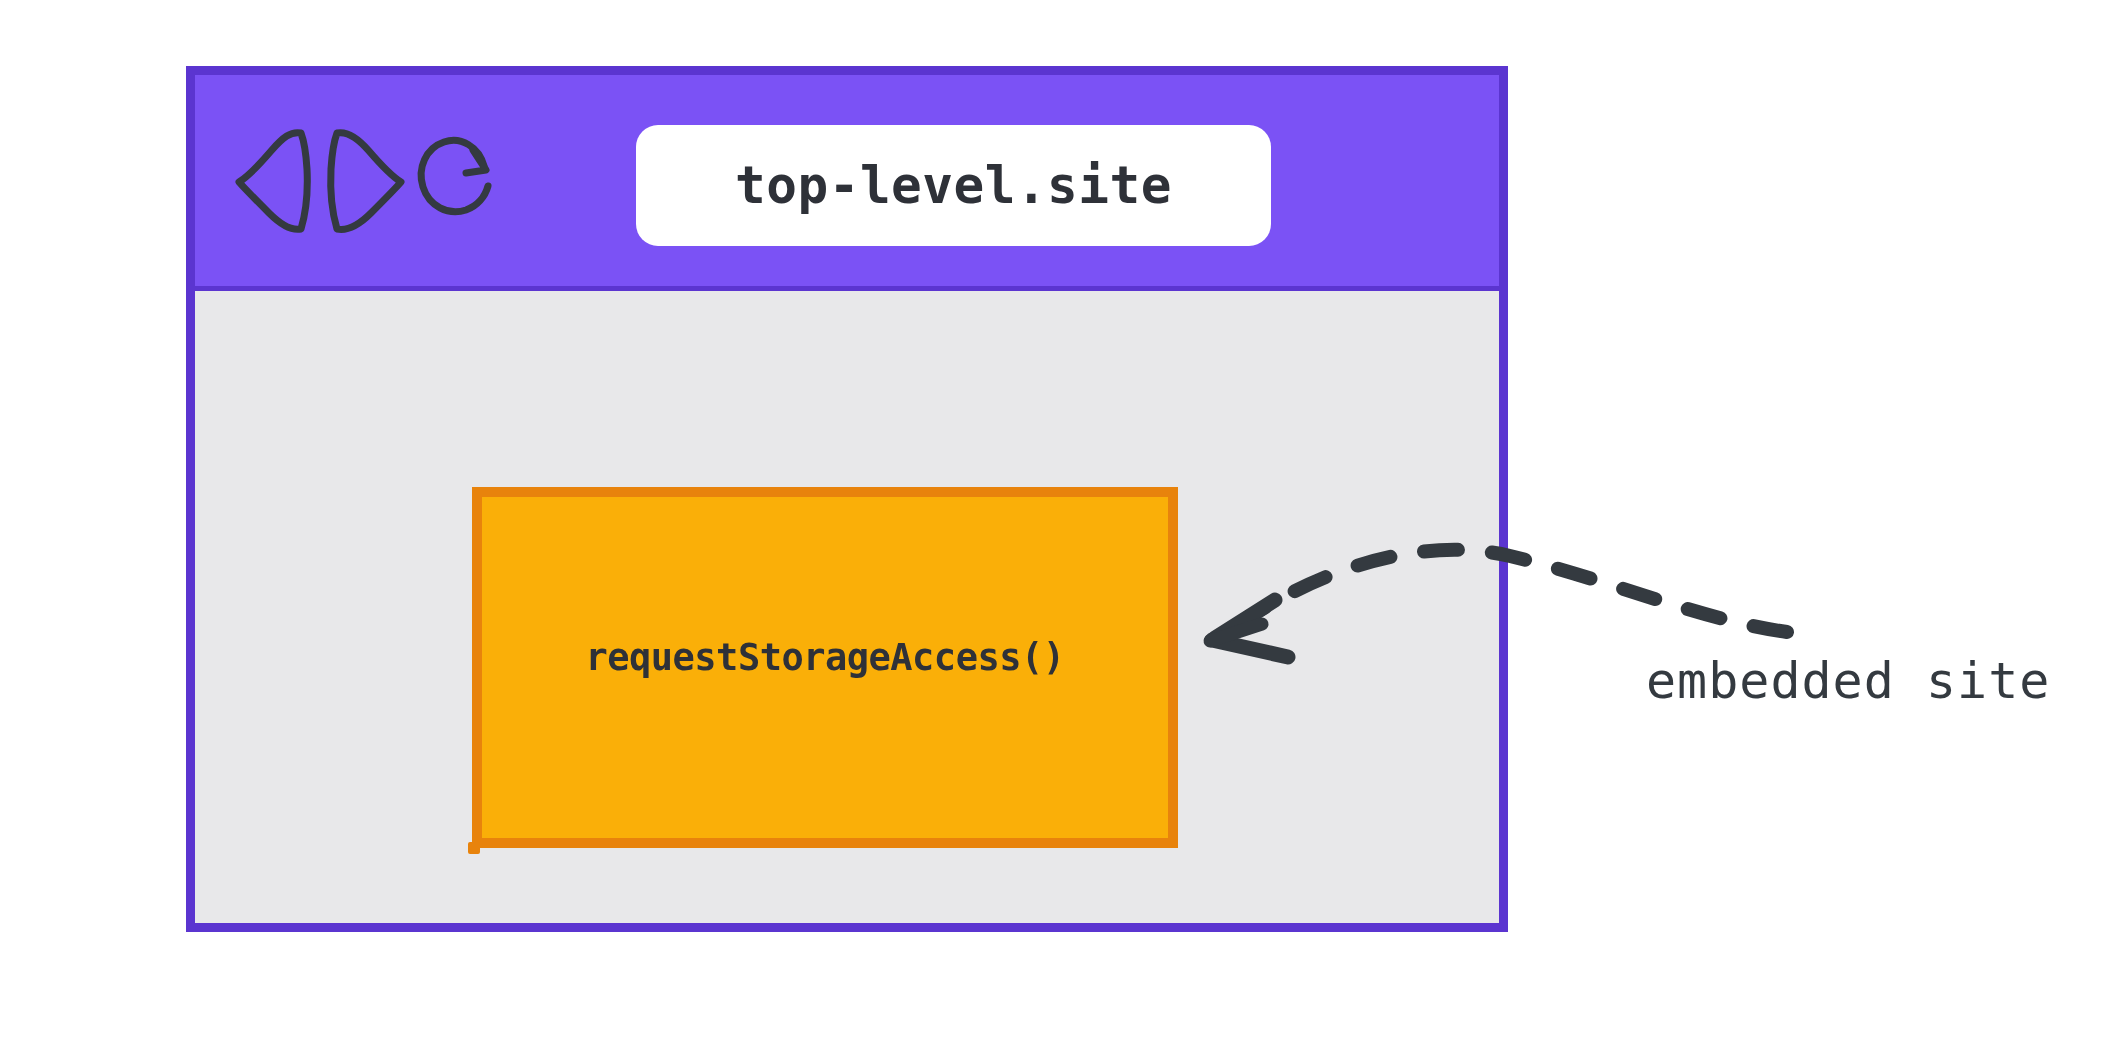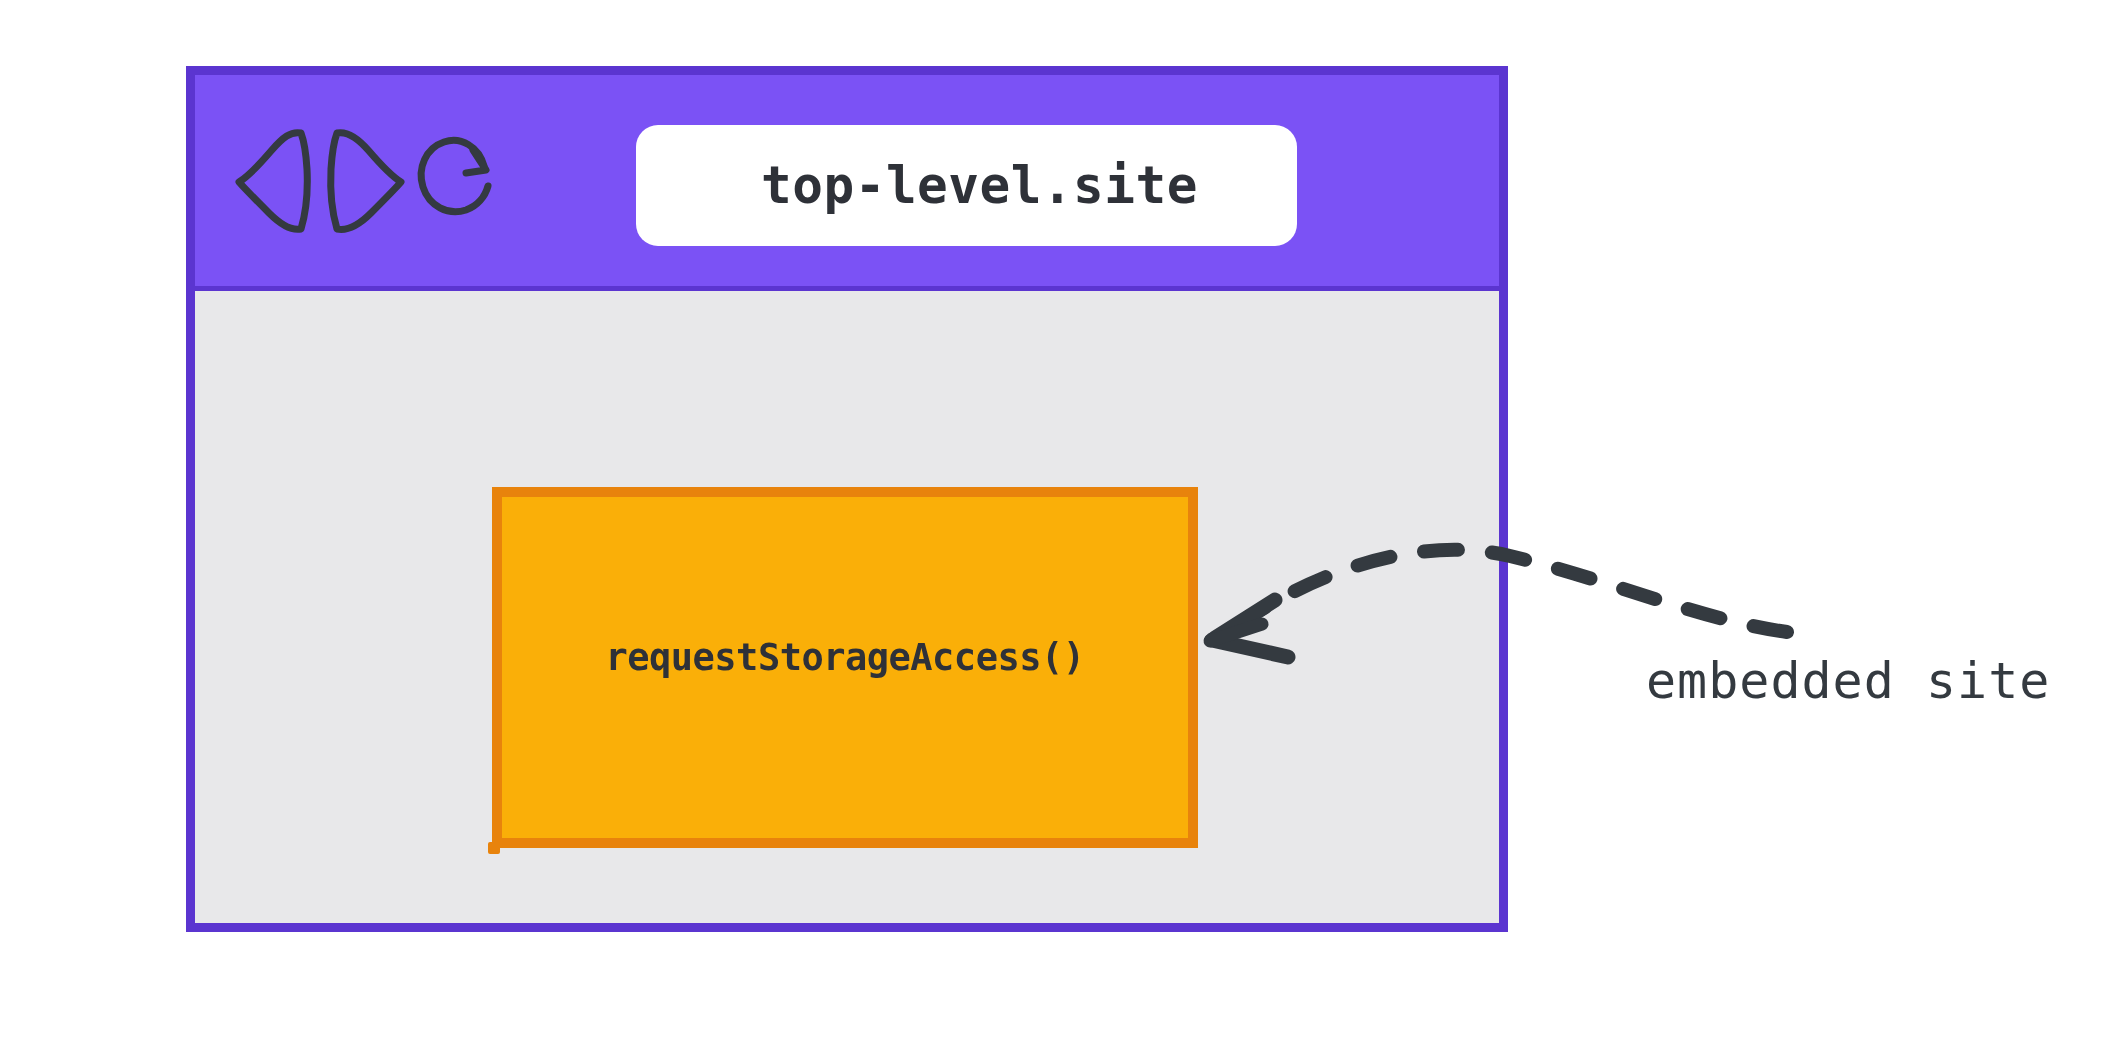--- a/index.html
+++ b/index.html
@@ -73,21 +73,20 @@
     position: absolute;
     left: 441px;
     top: 50px;
     width: 635px;
     height: 121px;
     background: #ffffff;
     border-radius: 22px;
     display: flex;
     align-items: center;
     justify-content: center;
-    padding-left: 26px;
   }
   .url-text {
     font-family: "DejaVu Sans Mono", monospace;
     font-size: 51px;
     font-weight: 700;
     color: #2e3138;
     letter-spacing: 0.5px;
     white-space: nowrap;
   }
 
@@ -99,21 +98,21 @@
     height: 641px;
     box-sizing: border-box;
     background: #e8e8ea;
     border: 9px solid #5b35d0;
     border-top: none;
   }
 
   
   .embed-box {
     position: absolute;
-    left: 492px;
+    left: 472px;
     top: 487px;
     width: 706px;
     height: 361px;
   }
   .embed-box-fill {
     position: absolute;
     left: 0;
     top: 0;
     width: 100%;
     height: 100%;

